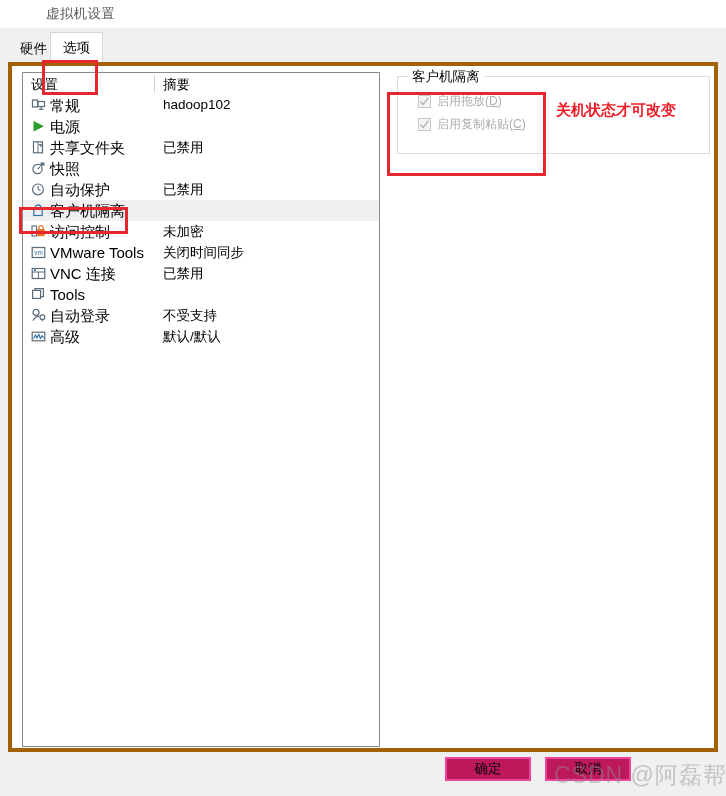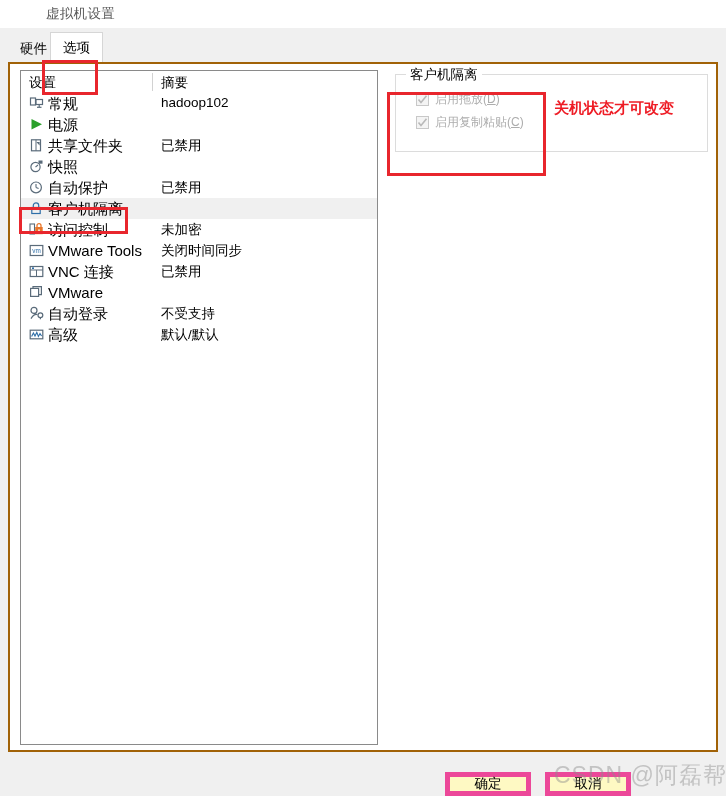--- a/index.html
+++ b/index.html
@@ -67,21 +67,21 @@
     background: #ffffff;
     border: 1px solid #d6d6d6;
     border-bottom: 1px solid #ffffff;
   }
 
   
   #tabpage {
     position: absolute; left: 8px; top: 34px;
     width: 710px; height: 690px;
     background: #ffffff;
-    border: 2px solid #a16207;
+    border: 4px solid #a16207;
     box-sizing: border-box;
   }
 
   
   #settings-list {
     position: absolute; left: 10px; top: 6px;
     width: 358px; height: 675px;
     border: 1px solid #8a8a8a;
     background: #ffffff;
     box-sizing: border-box;
@@ -187,24 +187,24 @@
   #redbox-tab     { left: 42px;  top: 32px;  width: 56px;  height: 35px; }
   #redbox-item    { left: 19px;  top: 179px; width: 109px; height: 27px; }
   #redbox-group   { left: 387px; top: 64px;  width: 159px; height: 84px; }
 
   
   #buttons {
     position: absolute; left: 0; top: 728px;
     width: 726px; height: 40px;
   }
   .btn {
-    position: absolute; top: 16px;
+    position: absolute; top: 1px;
     width: 86px; height: 24px;
-    background: #fef9c3;
-    border: 5px solid #ec4899;
+    background: #be185d;
+    border: 2px solid #ec4899;
     box-sizing: border-box;
     font-size: 13.5px;
     display: flex; align-items: center; justify-content: center;
     color: #000;
   }
   #btn-ok     { left: 445px; }
   #btn-cancel { left: 545px; }
 
   
   #watermark {
@@ -328,21 +328,21 @@
               <rect x="3" y="3.4" width="2" height="1.6" fill="#2f6fa8"></rect>
             </svg>
             <span class="label">VNC 连接</span>
             <span class="summary">已禁用</span>
           </div>
           <div class="row">
             <svg class="ico" width="15" height="15" viewBox="0 0 15 15">
               <rect x="1.6" y="3.4" width="8" height="8" fill="none" stroke="#5a6b7a" stroke-width="1.2"></rect>
               <polyline points="4,3.4 4,1.6 12.4,1.6 12.4,9.6 9.6,9.6" fill="none" stroke="#5a6b7a" stroke-width="1.2"></polyline>
             </svg>
-            <span class="label">VMware</span>
+            <span class="label">Tools</span>
             <span class="summary"></span>
           </div>
           <div class="row">
             <svg class="ico" width="15" height="15" viewBox="0 0 15 15">
               <circle cx="5" cy="4.4" r="3" fill="none" stroke="#5a6b7a" stroke-width="1.2"></circle>
               <path d="M2 12.6 q3-5 6.4-4" fill="none" stroke="#5a6b7a" stroke-width="1.2"></path>
               <circle cx="11.4" cy="9.2" r="2.4" fill="none" stroke="#5a6b7a" stroke-width="1.2"></circle>
               <line x1="11.4" y1="11.4" x2="11.4" y2="13.2" stroke="#5a6b7a" stroke-width="1.2"></line>
             </svg>
             <span class="label">自动登录</span>

